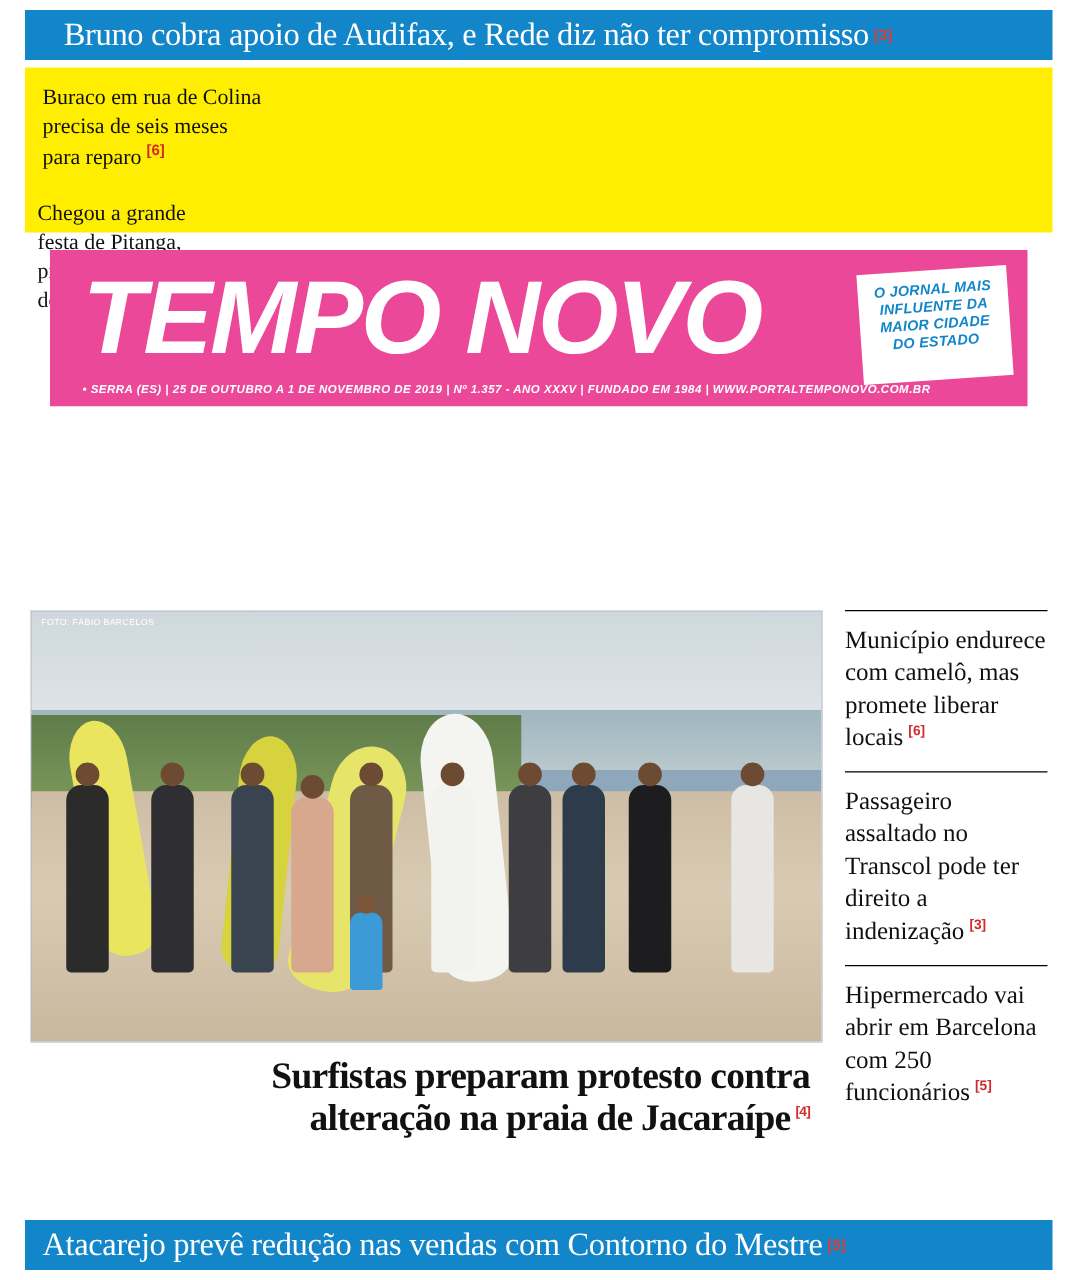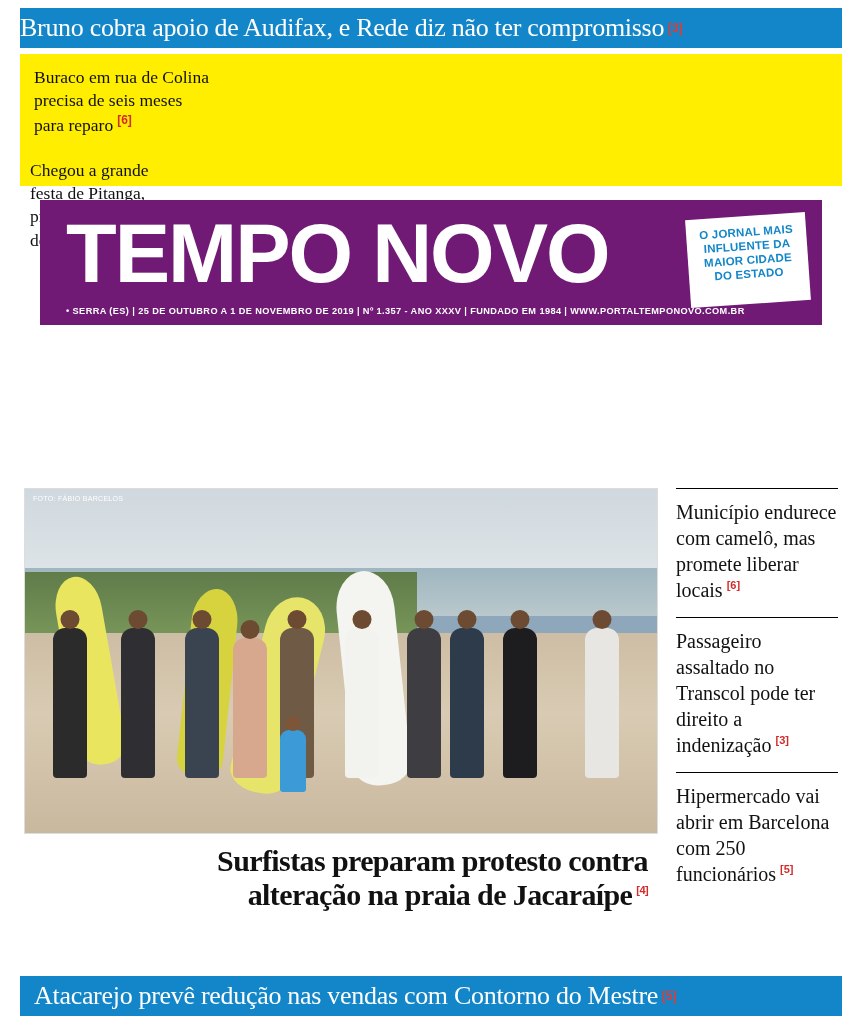--- a/index.html
+++ b/index.html
@@ -27,21 +27,21 @@
   .top-banner {
     position: absolute;
     left: 20px;
     top: 8px;
     width: 822px;
     height: 40px;
     background: #1286c8;
     display: flex;
     align-items: center;
     box-sizing: border-box;
-    padding: 0 0;
+    padding: 0 31px;
   }
   .top-banner .bn-text {
     color: #ffffff;
     font-family: "Liberation Serif", serif;
     font-size: 26px;
     letter-spacing: -0.3px;
     white-space: nowrap;
     font-weight: 400;
   }
   .pg-ref {
@@ -137,22 +137,23 @@
     z-index: 4;
   }
 
   
   .masthead {
     position: absolute;
     left: 40px;
     top: 200px;
     width: 782px;
     height: 125px;
-    background: #701a75;
-    box-sizing: border-box;
+    background: #ec4899;
+    box-sizing: border-box;
+    font-style: italic;
   }
   .masthead .title {
     position: absolute;
     left: 26px;
     top: 12px;
     color: #ffffff;
     font-family: "Liberation Sans", sans-serif;
     font-weight: bold;
     font-size: 83px;
     letter-spacing: -2px;

